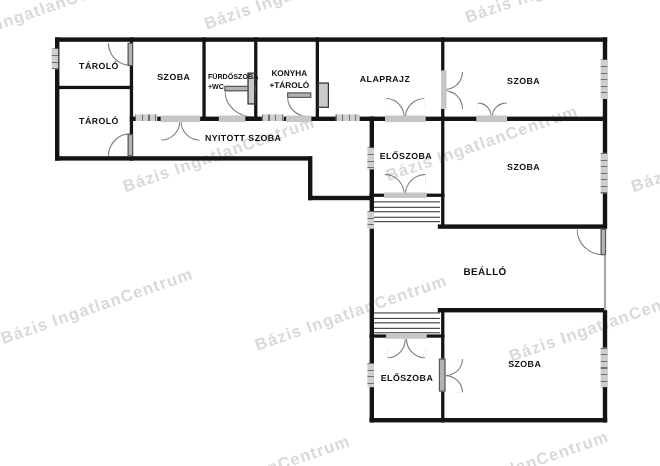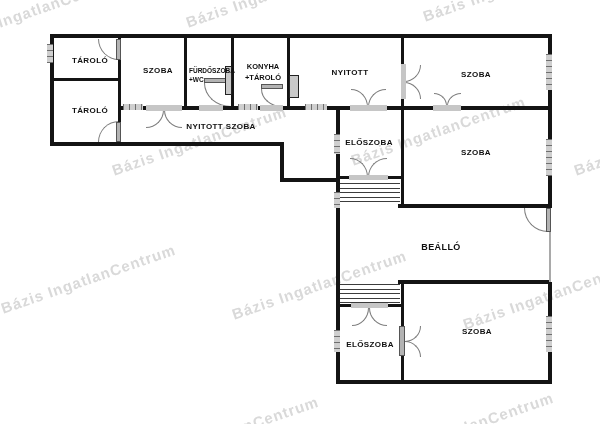--- a/index.html
+++ b/index.html
@@ -32,21 +32,21 @@
   <span class="lbl" style="left:90px;top:110px">TÁROLÓ</span>
   <span class="lbl" style="left:158px;top:70px">SZOBA</span>
   <div class="lbl2" style="left:189px;top:66px;font-size:6.5px;line-height:9px">
       <div>FÜRDŐSZOBA</div>
       <div>+WC</div>
     </div>
   <div class="lbl2" style="left:263px;top:61px;font-size:7.5px;line-height:11px;transform:translateX(-50%);text-align:center">
       <div>KONYHA</div>
       <div>+TÁROLÓ</div>
     </div>
-  <span class="lbl" style="left:350px;top:72px">NYITOTT</span>
+  <span class="lbl" style="left:350px;top:72px">ALAPRAJZ</span>
   <span class="lbl" style="left:476px;top:74px">SZOBA</span>
   <span class="lbl" style="left:221px;top:126px">NYITOTT SZOBA</span>
   <span class="lbl" style="left:369px;top:142px">ELŐSZOBA</span>
   <span class="lbl" style="left:476px;top:152px">SZOBA</span>
   <span class="lbl" style="left:441px;top:247px;font-size:9px">BEÁLLÓ</span>
   <span class="lbl" style="left:370px;top:344px">ELŐSZOBA</span>
   <span class="lbl" style="left:477px;top:331px">SZOBA</span>
 
 <div class="wm" style="left: -48px; top: 30px; width: 180px; height: 20px; color: rgb(217, 217, 217);">Bázis IngatlanCentrum</div>
     <div class="wm" style="left: 187px; top: 14px; width: 180px; height: 20px; color: rgb(217, 217, 217);">Bázis IngatlanCentrum</div>

